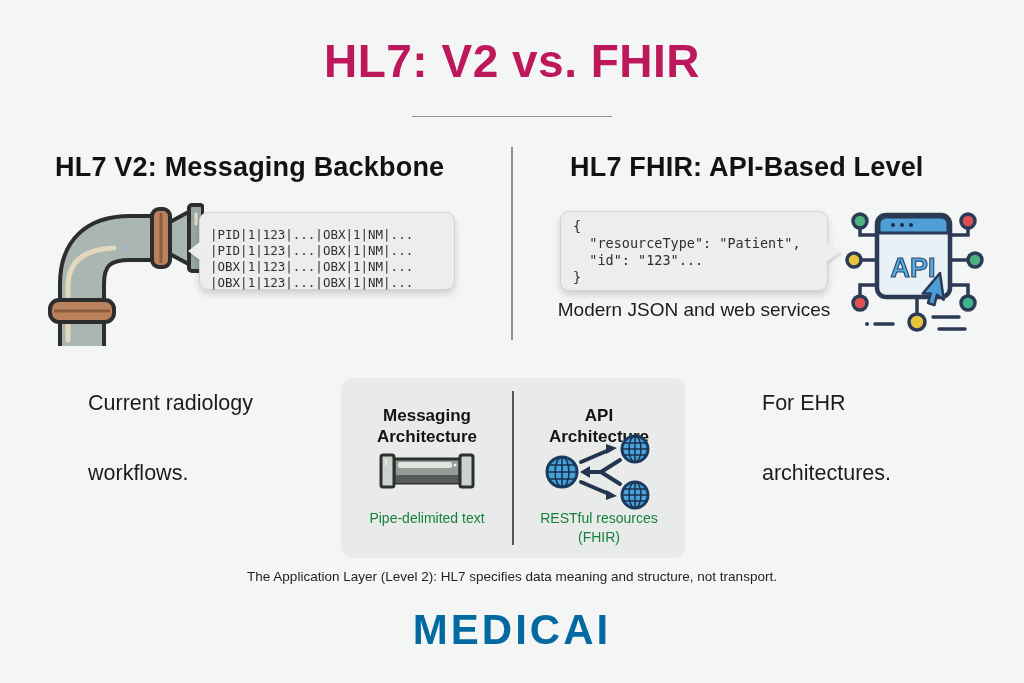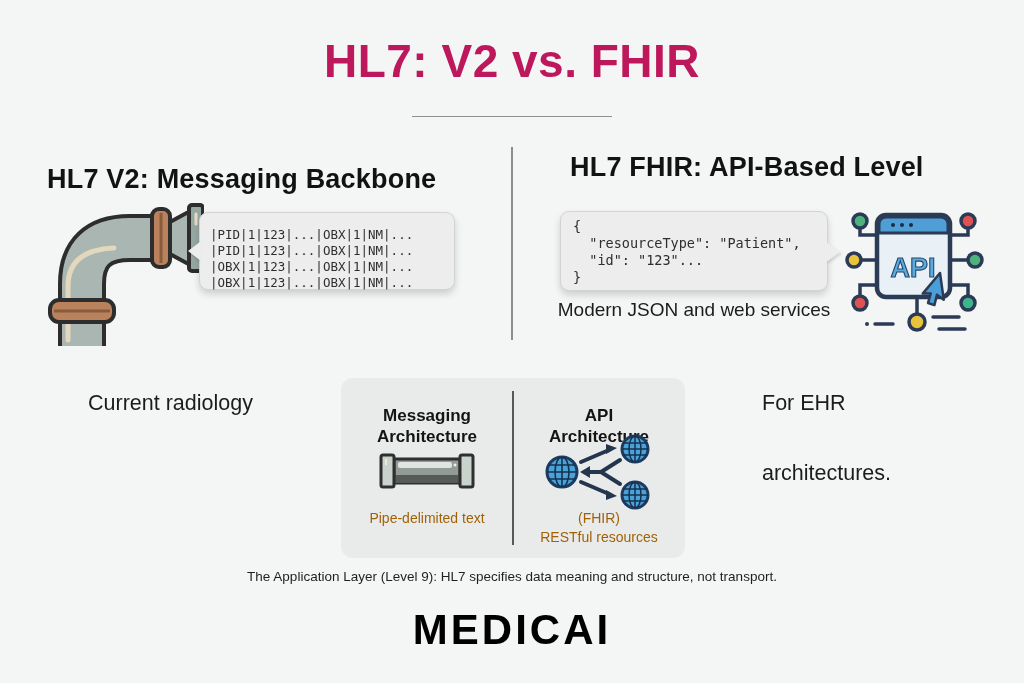--- a/index.html
+++ b/index.html
@@ -24,21 +24,21 @@
   .title-divider {
     position: absolute; top: 116px; left: 412px; width: 200px;
     border-top: 1.5px solid #8f8f8f;
   }
 
   .col-heading {
     position: absolute; top: 152px;
     font-size: 27px; font-weight: 700; color: #121212;
     letter-spacing: 0.2px;
   }
-  .col-heading.left  { left: 47px; margin-top: 12px; }
+  .col-heading.left  { left: 55px; }
   .col-heading.right { left: 570px; }
 
   .section-divider {
     position: absolute; left: 511px; top: 147px;
     width: 2px; height: 193px; background: #8a8f8e;
   }
 
   .illus { position: absolute; }
 
   
@@ -108,34 +108,34 @@
   .panel-col h3 {
     margin-top: 27px; text-align: center;
     font-size: 17px; line-height: 21px; font-weight: 700; color: #141414;
   }
   .panel-col h3 span { display: block; }
   .panel-icon { position: absolute; left: 50%; transform: translateX(-50%); }
   .panel-icon.pipe-seg { top: 74px; }
   .panel-icon.globes   { top: 54px; }
   .panel-caption {
     position: absolute; top: 131px; left: 0; width: 100%;
-    text-align: center; font-size: 14px; line-height: 18.5px; color: #a16207;
+    text-align: center; font-size: 14px; line-height: 18.5px; color: #15803d;
   }
   .panel-caption span { display: block; }
 
   .osi-note {
     position: absolute; top: 569px; left: 0; width: 100%;
     text-align: center; font-size: 13.5px; color: #1f1f1f;
   }
 
   .brand-logo {
     position: absolute; top: 606px; left: 0; width: 100%;
     text-align: center;
     font-size: 42px; font-weight: 800; letter-spacing: 3px;
-    color: #000000;
+    color: #0369a1;
   }
 </style>
 </head>
 <body>
 
 <div class="stage">
 
   <div class="main-title">HL7: V2 vs. FHIR</div>
   <div class="title-divider"></div>
 
@@ -201,20 +201,21 @@
       <circle cx="9" cy="67" r="7" fill="#e8c33c"></circle>
       <circle cx="130" cy="67" r="7" fill="#4db37e"></circle>
       <circle cx="15" cy="110" r="7" fill="#e05252"></circle>
       <circle cx="123" cy="110" r="7" fill="#3eb489"></circle>
       <circle cx="72" cy="129" r="8" fill="#e8c33c"></circle>
     </g>
   </svg>
 
   <div class="use-case left">
     <span>Current radiology</span>
+    <span>workflows.</span>
   </div>
   <div class="use-case right">
     <span>For EHR</span>
     <span>architectures.</span>
   </div>
 
   <div class="panel">
     <div class="panel-divider"></div>
 
     <div class="panel-col left">
@@ -283,23 +284,23 @@
         <circle cx="92" cy="63" r="13" fill="#4aa3d8" stroke="#1d3a5f" stroke-width="3"></circle>
         <g clip-path="url(#gB)" stroke="#16314f" stroke-width="1.5" fill="none">
           <line x1="79" y1="57" x2="105" y2="57"></line>
             <line x1="79" y1="63" x2="105" y2="63"></line>
             <line x1="79" y1="69" x2="105" y2="69"></line>
           <ellipse cx="92" cy="63" rx="6" ry="13"></ellipse>
             <line x1="92" y1="50" x2="92" y2="76"></line>
         </g>
       </svg>
       <div class="panel-caption">
+        <span>RESTful resources</span>
         <span>(FHIR)</span>
-        <span>RESTful resources</span>
       </div>
     </div>
   </div>
 
-  <div class="osi-note">The Application Layer (Level 9): HL7 specifies data meaning and structure, not transport.</div>
+  <div class="osi-note">The Application Layer (Level 2): HL7 specifies data meaning and structure, not transport.</div>
 
   <div class="brand-logo">MEDICAI</div>
 
 </div>
 
 </body></html>

